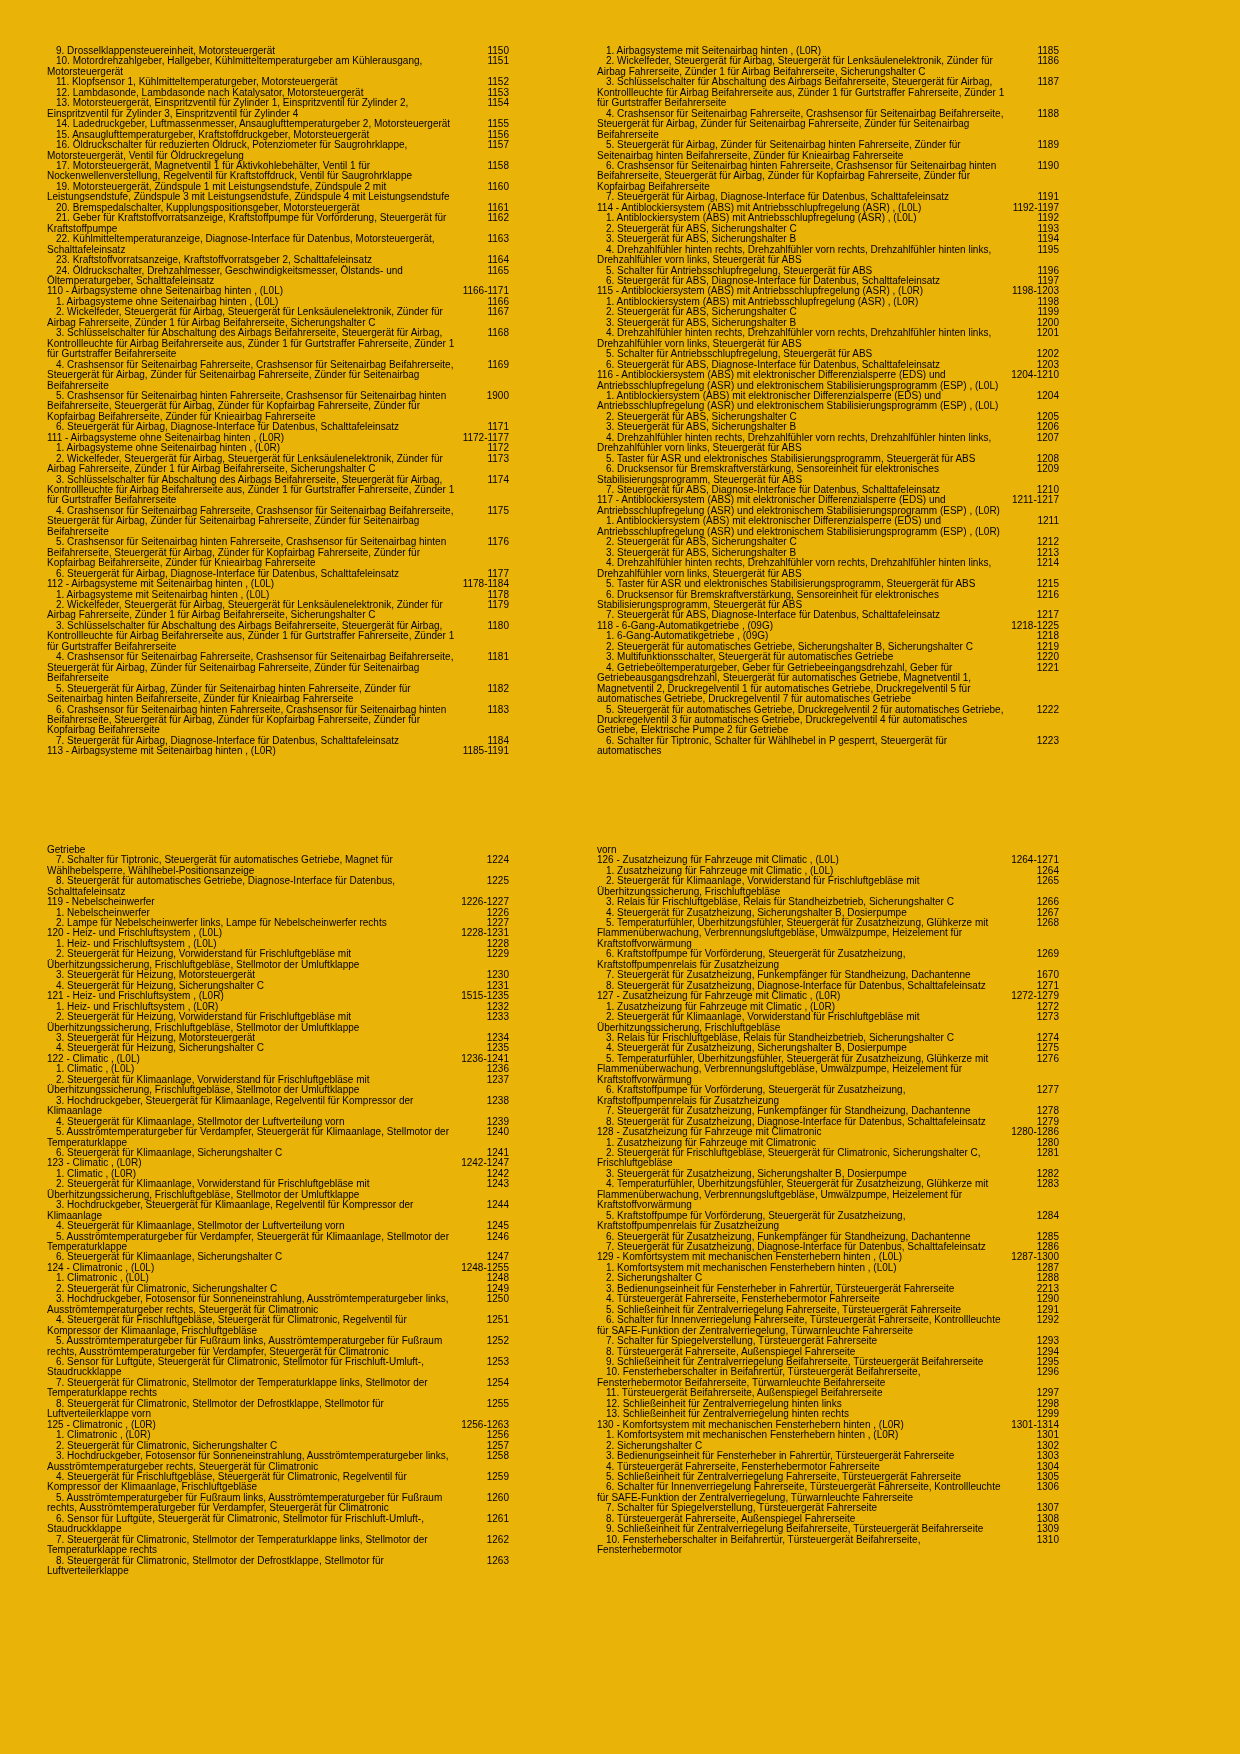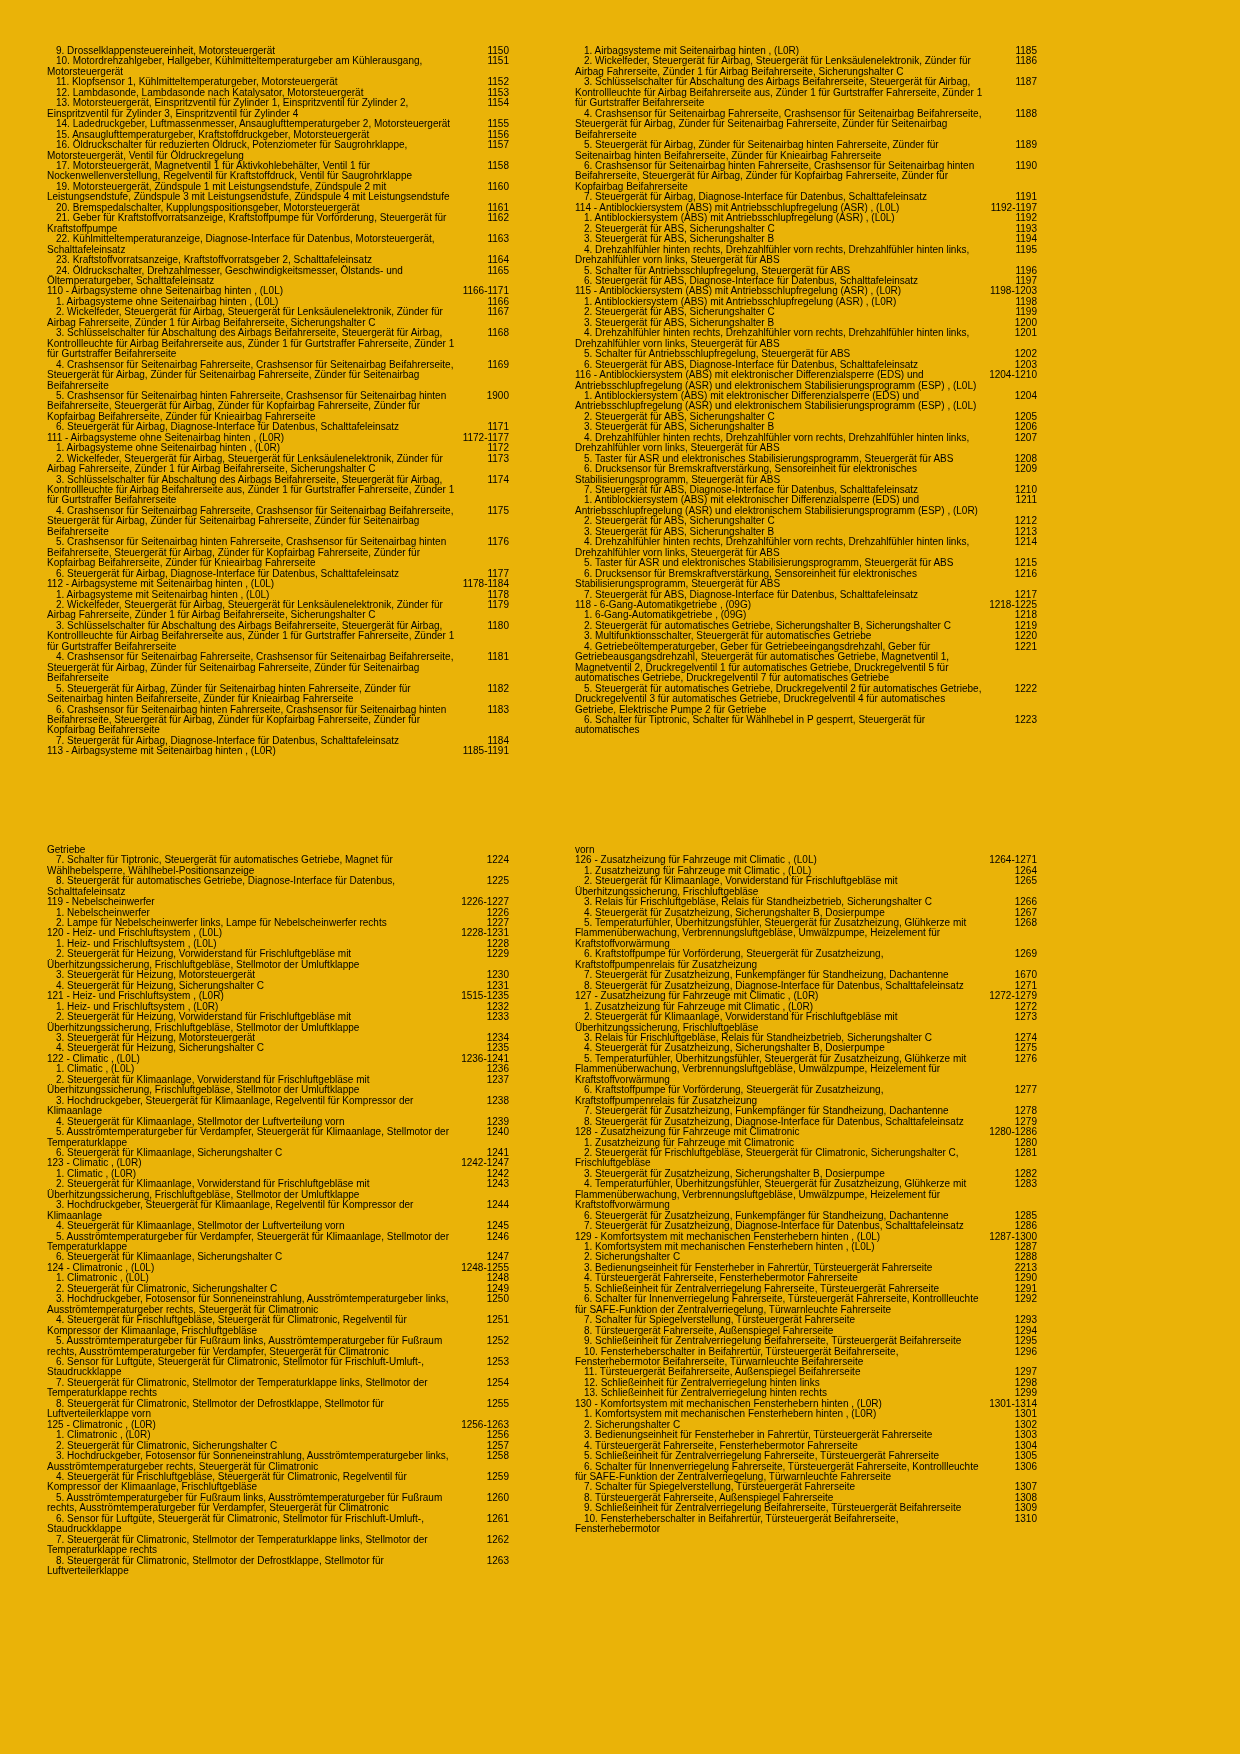--- a/index.html
+++ b/index.html
@@ -12,21 +12,21 @@
     color: #000000;
     font-family: "Liberation Sans", sans-serif;
     font-size: 10px;
     line-height: 10.45px;
     overflow: hidden;
   }
   .content { position: absolute; left: 47px; top: 46px; }
   .section { display: flex; align-items: flex-start; }
   .section + .section { margin-top: 88px; }
   .col { width: 462px; flex: none; }
-  .col + .col { margin-left: 66px; }
+  .col + .col { margin-left: 88px; }
   .entry { display: flex; align-items: flex-start; }
   .etext { width: 411px; flex: none; }
   .entry--item .etext { text-indent: 9px; }
   .eref { flex: 1 1 auto; text-align: right; white-space: nowrap; }
 </style>
 </head>
 <body>
 
 <div class="page">
   <div class="content" id="content">
@@ -295,20 +295,24 @@
             <div class="eref">1208</div>
           </div>
           <div class="entry entry--item">
             <div class="etext">6. Drucksensor für Bremskraftverstärkung, Sensoreinheit für elektronisches Stabilisierungsprogramm, Steuergerät für ABS</div>
             <div class="eref">1209</div>
           </div>
           <div class="entry entry--item">
             <div class="etext">7. Steuergerät für ABS, Diagnose-Interface für Datenbus, Schalttafeleinsatz</div>
             <div class="eref">1210</div>
           </div>
+          <div class="entry entry--head">
+            <div class="etext">117 - Antiblockiersystem (ABS) mit elektronischer Differenzialsperre (EDS) und Antriebsschlupfregelung (ASR) und elektronischem Stabilisierungsprogramm (ESP) , (L0R)</div>
+            <div class="eref">1211-1217</div>
+          </div>
           <div class="entry entry--item">
             <div class="etext">1. Antiblockiersystem (ABS) mit elektronischer Differenzialsperre (EDS) und Antriebsschlupfregelung (ASR) und elektronischem Stabilisierungsprogramm (ESP) , (L0R)</div>
             <div class="eref">1211</div>
           </div>
           <div class="entry entry--item">
             <div class="etext">2. Steuergerät für ABS, Sicherungshalter C</div>
             <div class="eref">1212</div>
           </div>
           <div class="entry entry--item">
             <div class="etext">3. Steuergerät für ABS, Sicherungshalter B</div>
@@ -644,20 +648,24 @@
             <div class="etext">2. Steuergerät für Frischluftgebläse, Steuergerät für Climatronic, Sicherungshalter C, Frischluftgebläse</div>
             <div class="eref">1281</div>
           </div>
           <div class="entry entry--item">
             <div class="etext">3. Steuergerät für Zusatzheizung, Sicherungshalter B, Dosierpumpe</div>
             <div class="eref">1282</div>
           </div>
           <div class="entry entry--item">
             <div class="etext">4. Temperaturfühler, Überhitzungsfühler, Steuergerät für Zusatzheizung, Glühkerze mit Flammenüberwachung, Verbrennungsluftgebläse, Umwälzpumpe, Heizelement für Kraftstoffvorwärmung</div>
             <div class="eref">1283</div>
+          </div>
+          <div class="entry entry--item">
+            <div class="etext">5. Kraftstoffpumpe für Vorförderung, Steuergerät für Zusatzheizung, Kraftstoffpumpenrelais für Zusatzheizung</div>
+            <div class="eref">1284</div>
           </div>
           <div class="entry entry--item">
             <div class="etext">6. Steuergerät für Zusatzheizung, Funkempfänger für Standheizung, Dachantenne</div>
             <div class="eref">1285</div>
           </div>
           <div class="entry entry--item">
             <div class="etext">7. Steuergerät für Zusatzheizung, Diagnose-Interface für Datenbus, Schalttafeleinsatz</div>
             <div class="eref">1286</div>
           </div>
           <div class="entry entry--head">

